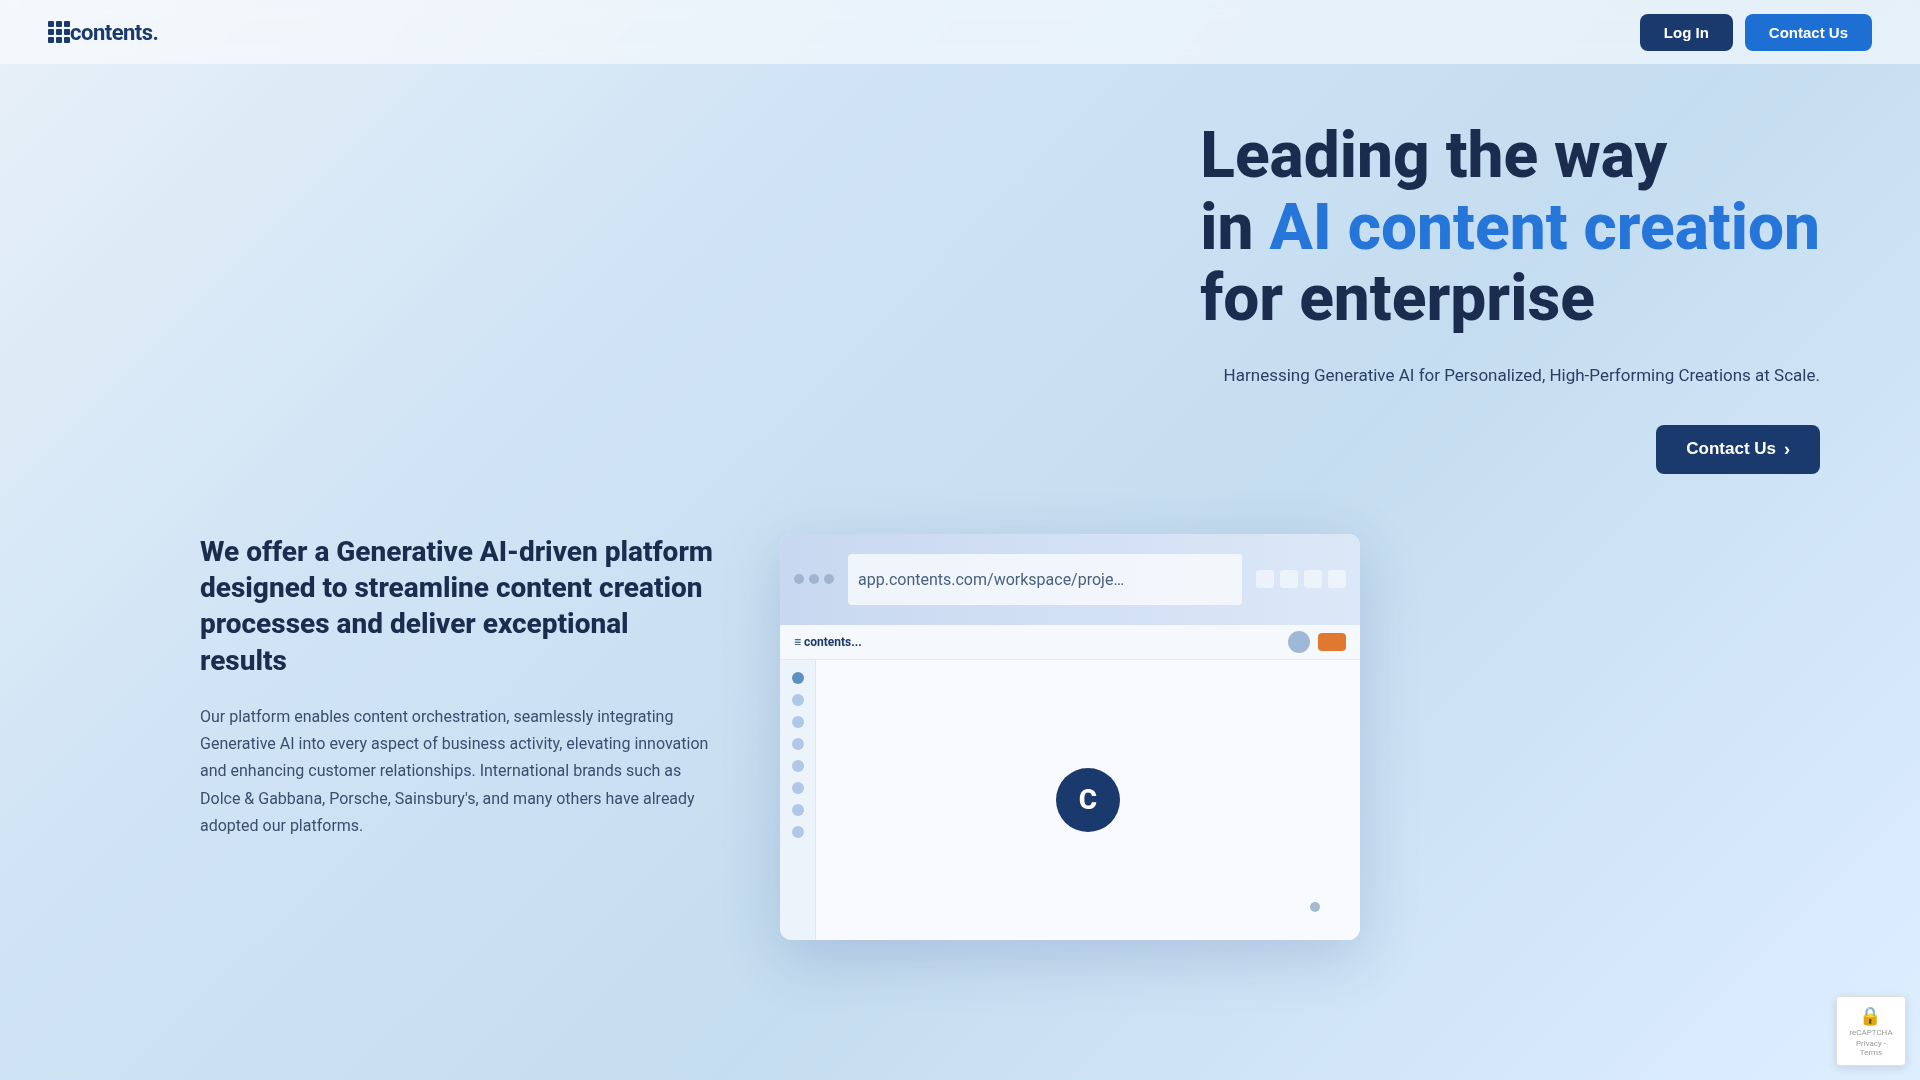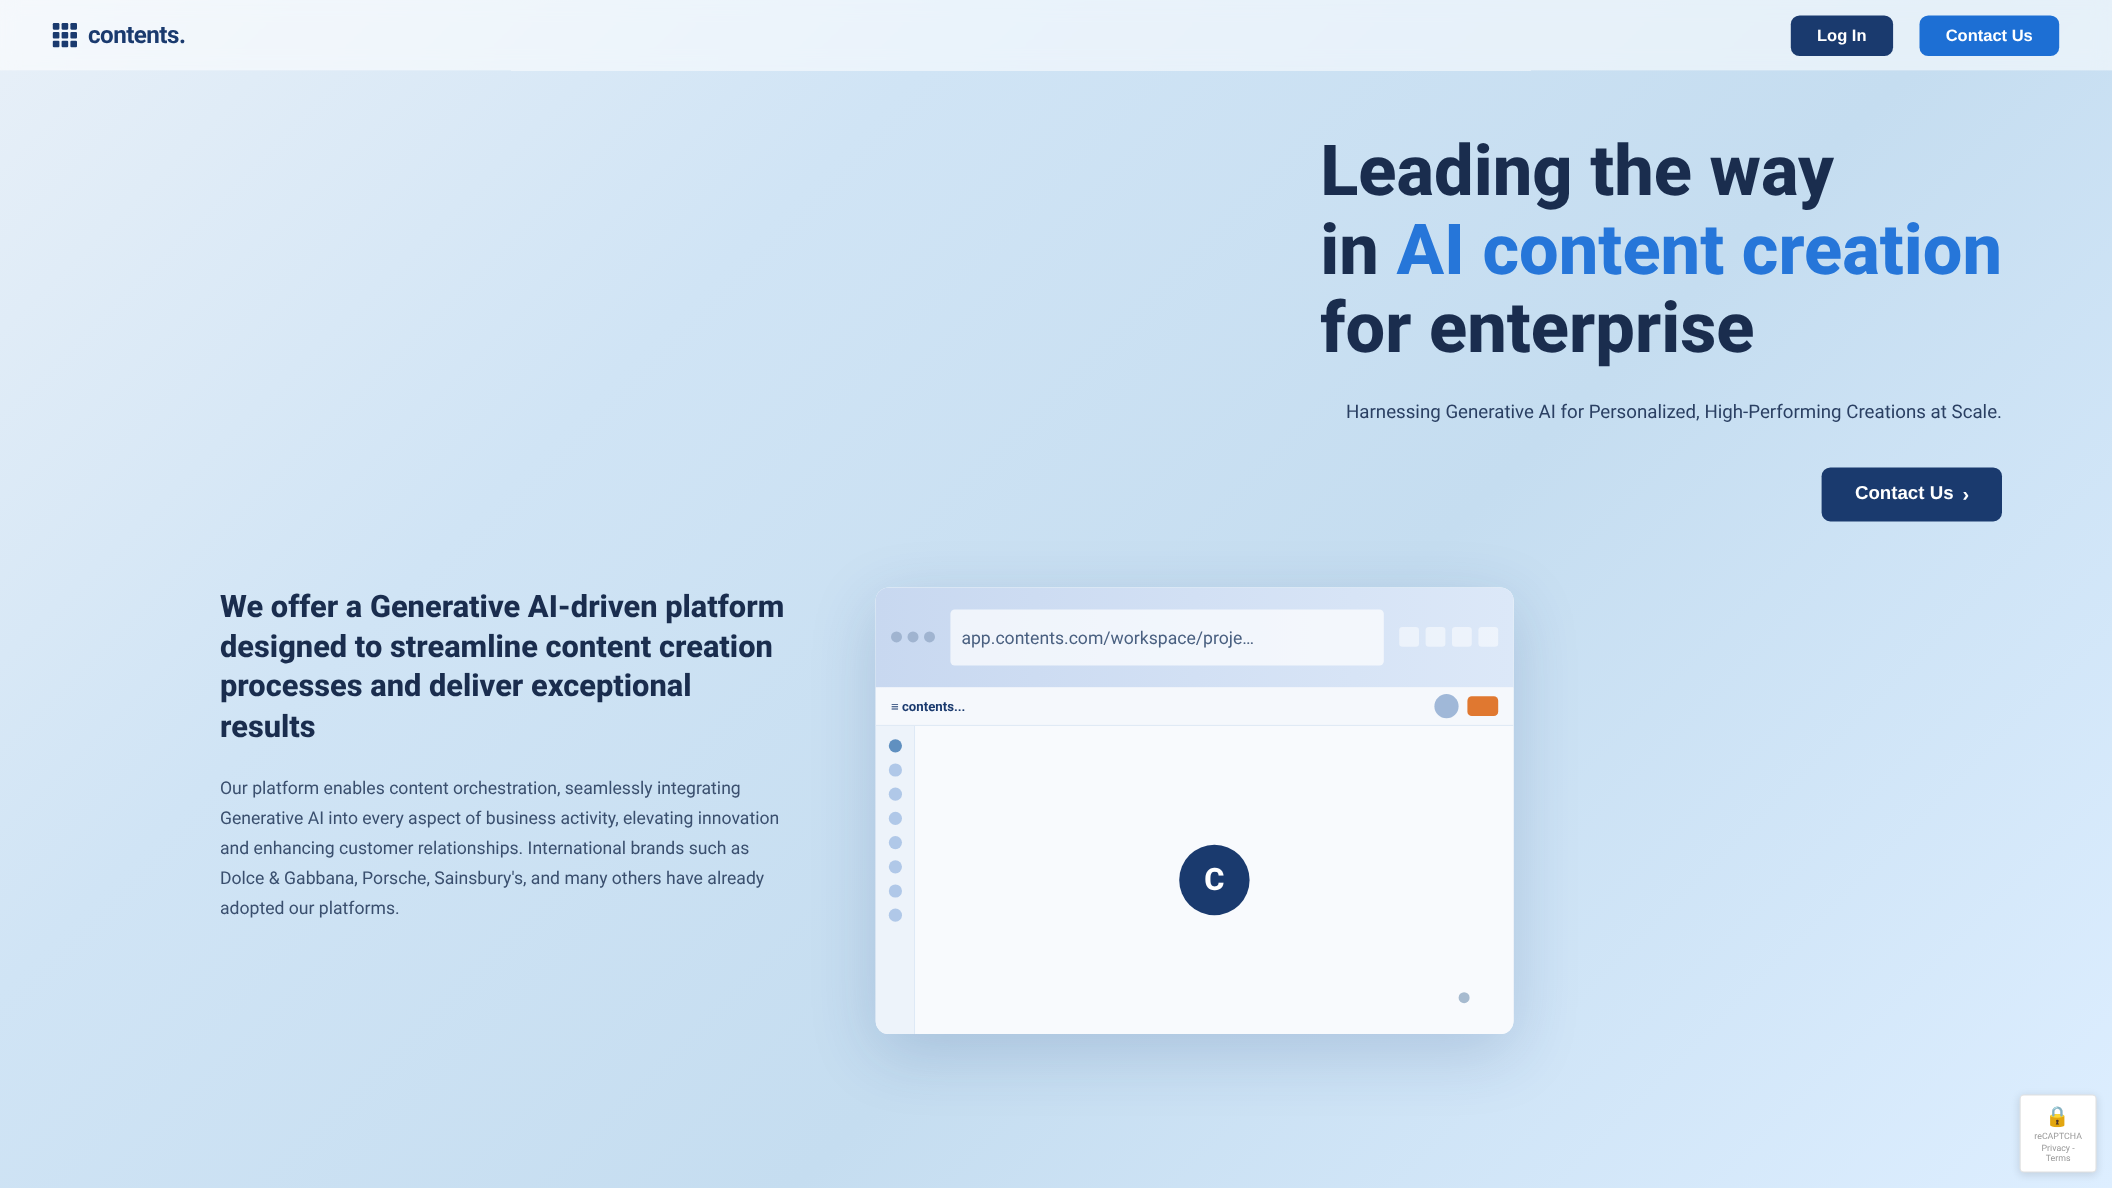--- a/index.html
+++ b/index.html
@@ -28,21 +28,21 @@
       position: fixed;
       top: 0;
       left: 0;
       right: 0;
       z-index: 100;
     }
 
     .logo-area {
       display: flex;
       align-items: center;
-      gap: 10px;
+      gap: 0;
       cursor: pointer;
     }
 
     .logo-grid-icon {
       display: grid;
       grid-template-columns: repeat(3, 6px);
       grid-template-rows: repeat(3, 6px);
       gap: 2px;
     }
 
@@ -85,21 +85,21 @@
     }
 
     .globe-icon {
       width: 18px;
       height: 18px;
     }
 
     .header-actions {
       display: flex;
       align-items: center;
-      gap: 24px;
+      gap: 12px;
     }
 
     .btn-login {
       padding: 10px 24px;
       background: #1a3a6e;
       color: #fff;
       border: none;
       border-radius: 8px;
       font-size: 15px;
       font-weight: 600;
@@ -167,21 +167,21 @@
       font-size: 18px;
     }
 
     
     .content-row {
       display: flex;
       align-items: flex-start;
       margin-top: 60px;
       padding-left: 200px;
       padding-right: 100px;
-      gap: 76px;
+      gap: 60px;
     }
 
     .left-col {
       max-width: 520px;
       flex-shrink: 0;
     }
 
     .left-col h2 {
       font-size: 28px;
       font-weight: 800;

